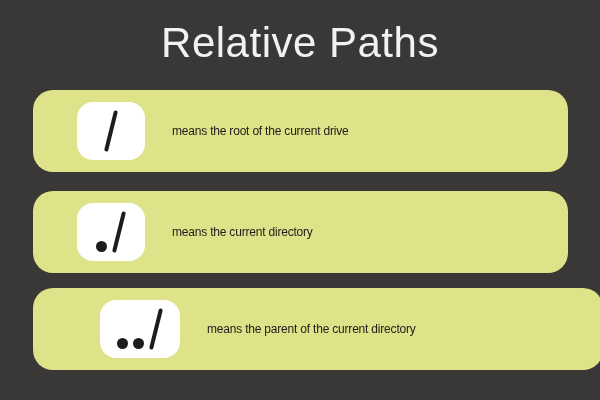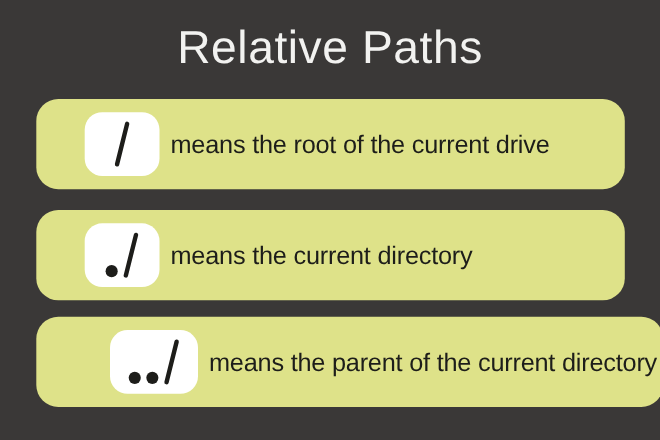--- a/index.html
+++ b/index.html
@@ -76,22 +76,22 @@
     justify-content: center;
   }
   .slash {
     width: 4px;
     height: 42px;
     border-radius: 2px;
     background: var(--body_text, #1d1d1a);
     transform: rotate(14deg);
   }
   .desc {
-    margin-left: 10px;
-    font-size: 23px;
+    margin-left: 27px;
+    font-size: 12px;
     letter-spacing: -0.2px;
     color: var(--body_text, #1d1d1a);
     white-space: nowrap;
   }
 </style>
 </head>
 <body>
 
 <div class="canvas">
 

